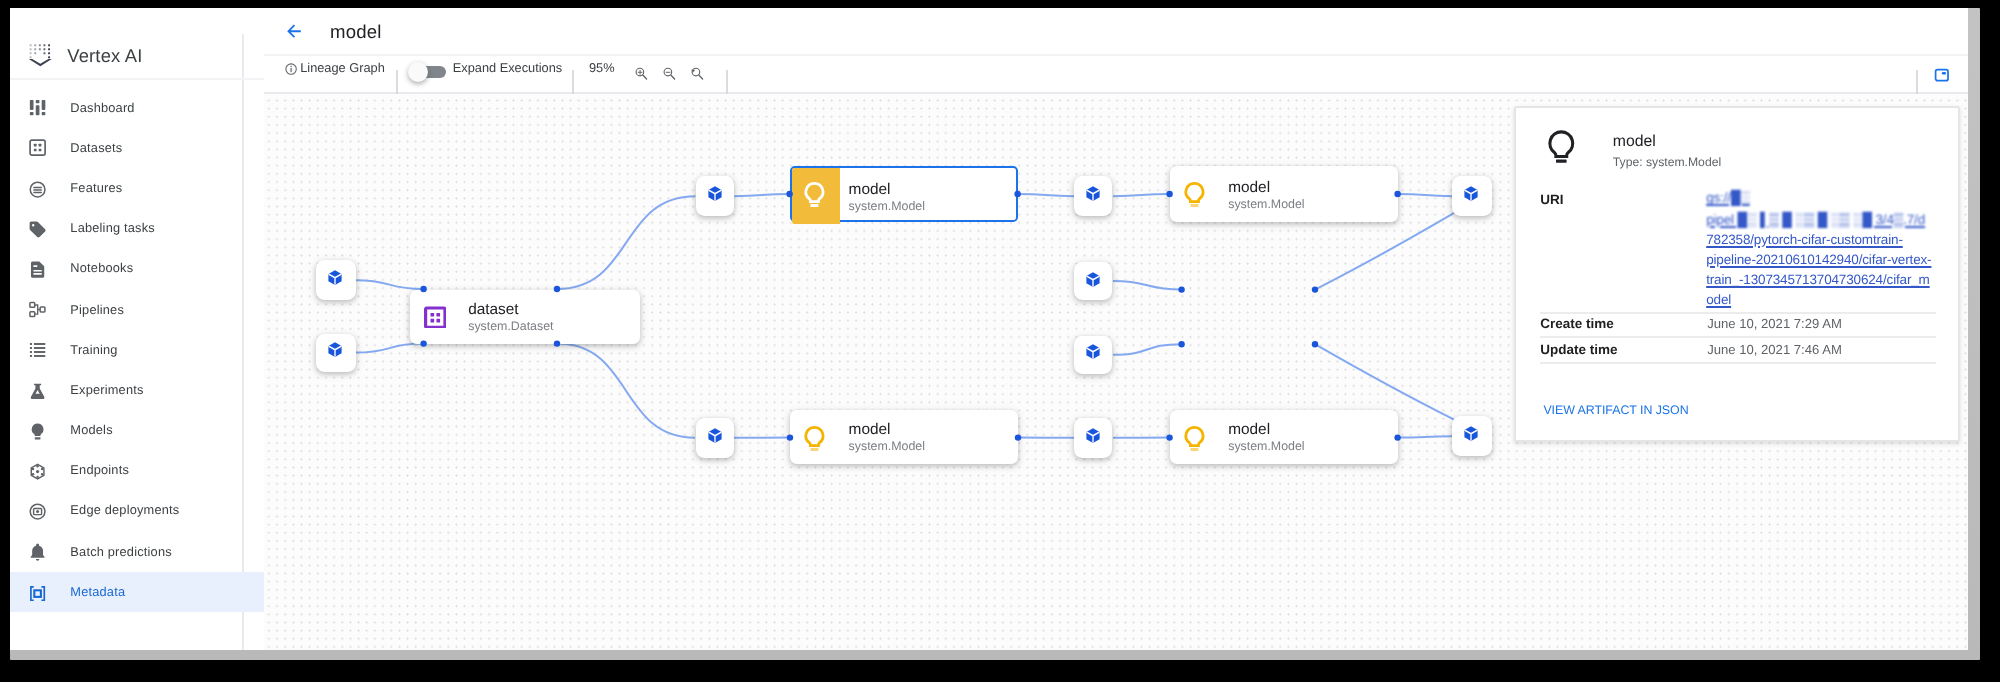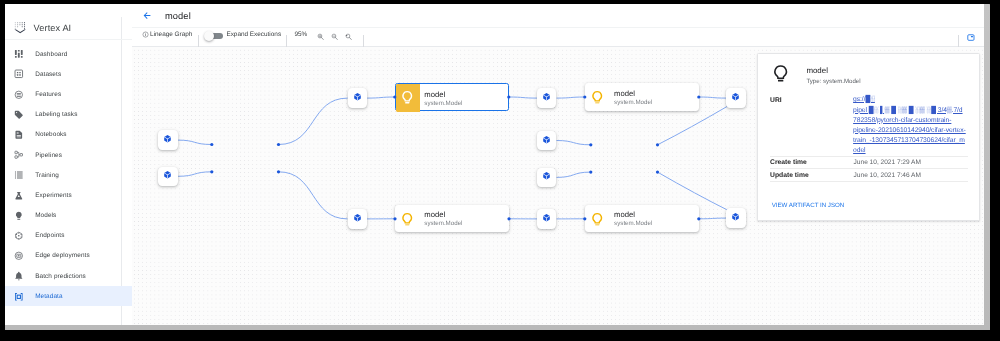--- a/index.html
+++ b/index.html
@@ -307,20 +307,35 @@
           <path fill="#1a56db" d="M12 2.2 3.2 7.2v9.6L12 21.8l8.8-5V7.2L12 2.2z"></path>
           <path fill="#ffffff" d="M12 11.0 4.0 6.5 3.0 8.2 11.1 12.8v8.6h1.8v-8.6L21 8.2 20 6.5 12 11.0z"></path>
         </svg>
       </div>
       <div class="node exec" style="left:26.3px;top:119.6px">
         <svg class="" viewBox="0 0 24 24">
           <path fill="#1a56db" d="M12 2.2 3.2 7.2v9.6L12 21.8l8.8-5V7.2L12 2.2z"></path>
           <path fill="#ffffff" d="M12 11.0 4.0 6.5 3.0 8.2 11.1 12.8v8.6h1.8v-8.6L21 8.2 20 6.5 12 11.0z"></path>
         </svg>
       </div>
+      <div class="node bignode artifact" style="left:72.8px;top:97.5px;width:115px">
+        <div class="nicn">
+          <svg class="" viewBox="0 0 24 24">
+            <rect x="1.7" y="1.7" width="20.6" height="20.6" rx="1.4" fill="none" stroke="#8430ce" stroke-width="3.4"></rect>
+            <rect x="6.9" y="6.9" width="3.9" height="3.9" rx="0.6" fill="#8430ce"></rect>
+            <rect x="13.2" y="6.9" width="3.9" height="3.9" rx="0.6" fill="#8430ce"></rect>
+            <rect x="6.9" y="13.2" width="3.9" height="3.9" rx="0.6" fill="#8430ce"></rect>
+            <rect x="13.2" y="13.2" width="3.9" height="3.9" rx="0.6" fill="#8430ce"></rect>
+          </svg>
+        </div>
+        <div class="ntxt">
+          <div class="nm">dataset</div>
+          <div class="ty">system.Dataset</div>
+        </div>
+      </div>
       <div class="node exec" style="left:215.7px;top:41.4px">
         <svg class="" viewBox="0 0 24 24">
           <path fill="#1a56db" d="M12 2.2 3.2 7.2v9.6L12 21.8l8.8-5V7.2L12 2.2z"></path>
           <path fill="#ffffff" d="M12 11.0 4.0 6.5 3.0 8.2 11.1 12.8v8.6h1.8v-8.6L21 8.2 20 6.5 12 11.0z"></path>
         </svg>
       </div>
       <div class="node bignode model selected" style="left:262.8px;top:36.4px;width:114px">
         <div class="nicn">
           <svg class="" viewBox="0 0 24 24">
             <path fill="none" stroke="#ffffff" stroke-width="2.3" d="M12 2.3a7.1 7.1 0 0 0-4.3 12.75c.62.48.95 1.2.95 1.95v0.6h6.7v-0.6c0-.75.33-1.47.95-1.95A7.1 7.1 0 0 0 12 2.3z"></path>

